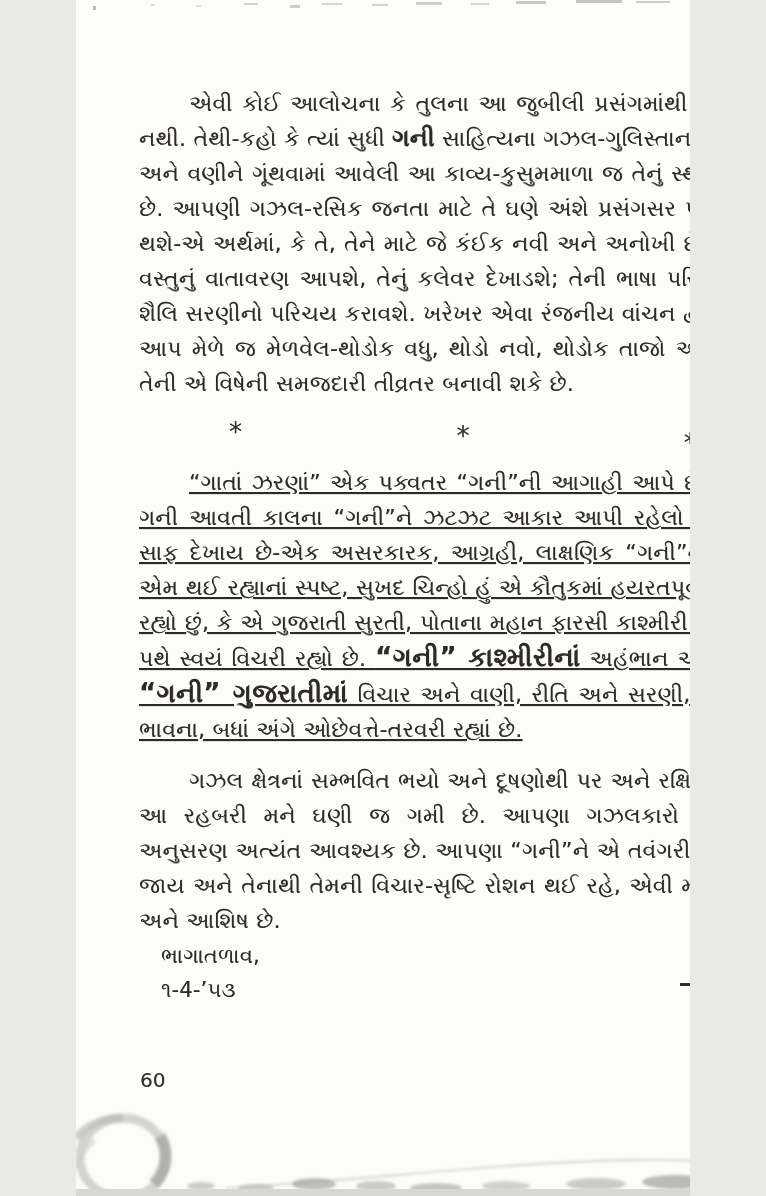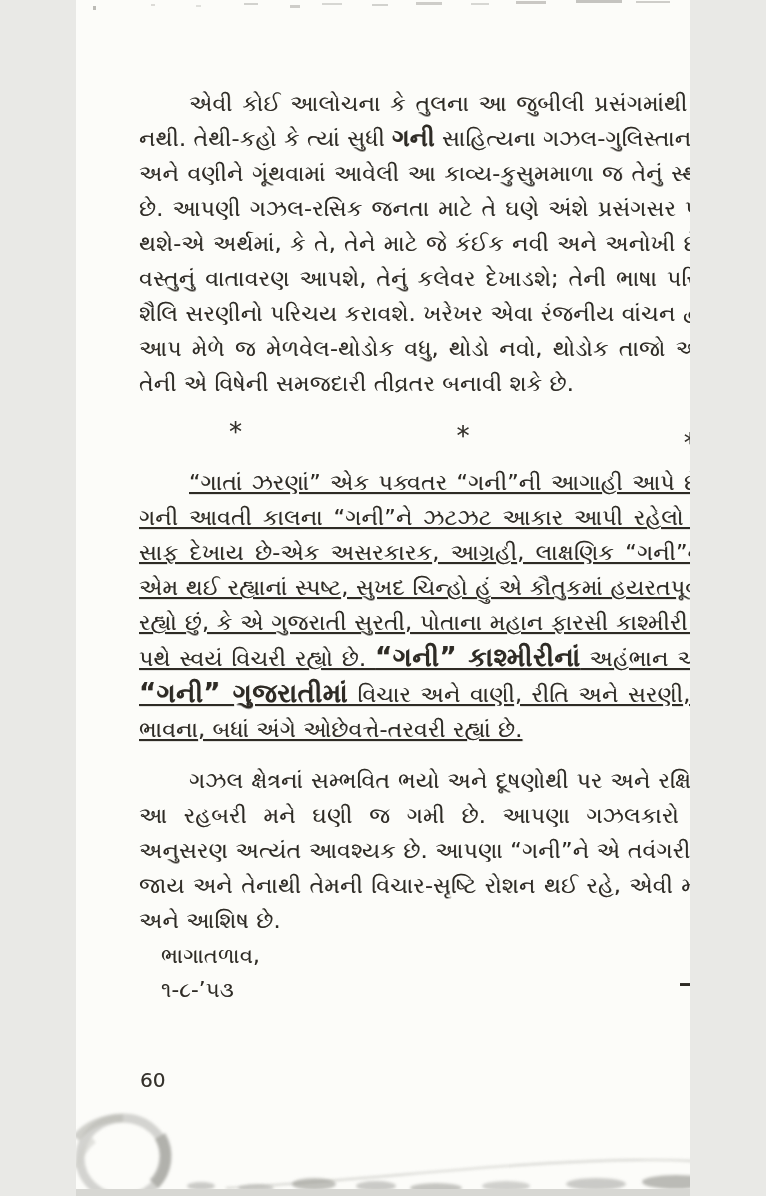--- a/index.html
+++ b/index.html
@@ -158,21 +158,21 @@
       <span>“ગાતાં ઝરણાં” એક પક્વતર “ગની”ની આગાહી આપે છે. આજનો ગની આવતી કાલના “ગની”ને ઝટઝટ આકાર આપી રહેલો એમાં સાફ સાફ દેખાય છે-એક અસરકારક, આગ્રહી, લાક્ષણિક “ગની”નો આકાર. એમ થઈ રહ્યાનાં સ્પષ્ટ, સુખદ ચિન્હો હું એ કૌતુકમાં હયરતપૂર્વક નિહાળી રહ્યો છું, કે એ ગુજરાતી સુરતી, પોતાના મહાન ફારસી કાશ્મીરી સમનામાને પથે સ્વયં વિચરી રહ્યો છે. </span><span class="bold-lg">“ગની” કાશ્મીરીનાં</span><span> અહંભાન અને સ્વમાન </span><span class="bold-lg">“ગની” ગુજરાતીમાં</span><span> વિચાર અને વાણી, રીતિ અને સરણી, ભાન અને ભાવના, બધાં અંગે ઓછેવત્તે-તરવરી રહ્યાં છે.</span>
     </p>
 
     <p class="para">
       <span>ગઝલ ક્ષેત્રનાં સમ્ભવિત ભયો અને દૂષણોથી પર અને રક્ષિત રાખનારી આ રહબરી મને ઘણી જ ગમી છે. આપણા ગઝલકારો માટે એવાં અનુસરણ અત્યંત આવશ્યક છે. આપણા “ગની”ને એ તવંગરી રાસ આવી જાય અને તેનાથી તેમની વિચાર-સૃષ્ટિ રોશન થઈ રહે, એવી મ્હારી આશા અને આશિષ છે.</span>
     </p>
 
     <div class="signoff">
       <div class="signoff-left">
         <div>ભાગાતળાવ,</div>
-        <div>૧-૮-’૫૩</div>
+        <div>૧-4-’૫૩</div>
       </div>
       <div class="signoff-author">—મુનાદી</div>
     </div>
 
   </div>
 
   <div class="page-number">60</div>
 
   <svg class="bottom-artifacts" width="766" height="100" viewBox="0 0 766 100">
     <defs>

